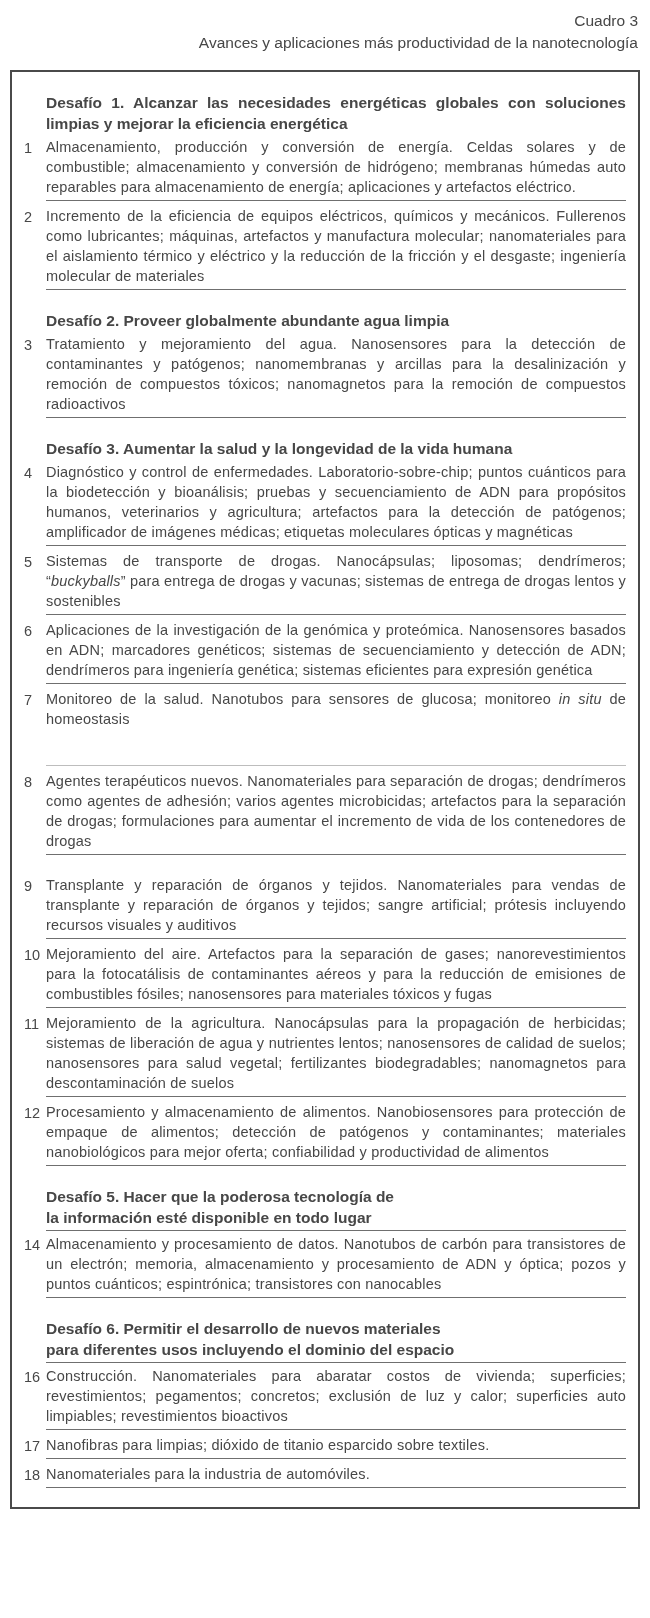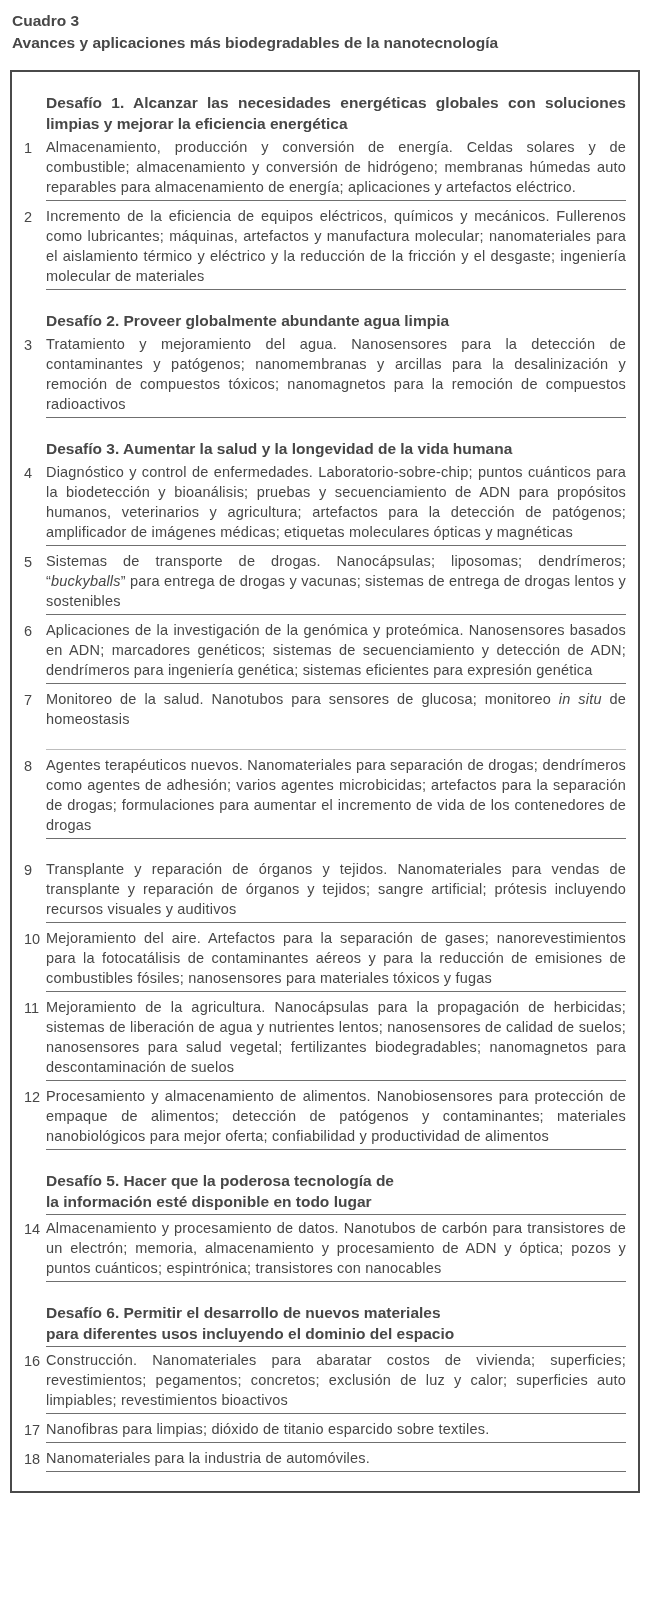--- a/index.html
+++ b/index.html
@@ -7,23 +7,23 @@
     padding: 0;
     background: #ffffff;
   }
   body {
     width: 650px;
     font-family: "Liberation Sans", sans-serif;
     color: #474747;
     -webkit-font-smoothing: antialiased;
   }
   .title-block {
-    text-align: left;
+    text-align: right;
     margin: 10px 12px 0 12px;
-    font-weight: bold;
+    font-weight: normal;
     font-size: 15.5px;
     line-height: 22px;
   }
   .table-box {
     margin: 16px 10px 0 10px;
     border: 2px solid #4a4a4a;
     padding: 20px 12px 14px 12px;
   }
   .section { margin-top: 20px; }
   .section.first { margin-top: 0; }
@@ -55,30 +55,30 @@
   .row-text {
     flex: 1;
     font-size: 14.5px;
     line-height: 20px;
     letter-spacing: 0.2px;
     text-align: justify;
     border-bottom: 1px solid #6f6f6f;
     padding-bottom: 3px;
   }
   .item.gap-after .row-text {
-    padding-bottom: 20px;
+    padding-bottom: 36px;
     border-bottom-color: #bdbdbd;
   }
 </style>
 </head>
 <body>
 
 <div class="title-block">
   <div>Cuadro 3</div>
-  <div>Avances y aplicaciones más biodegradables de la nanotecnología</div>
+  <div>Avances y aplicaciones más productividad de la nanotecnología</div>
 </div>
 
 <div class="table-box">
 
   <div class="section first">
     <div class="section-heading">Desafío 1. Alcanzar las necesidades energéticas globales con soluciones limpias y mejorar la eficiencia energética</div>
     <div class="item">
       <div class="row-num">1</div>
       <div class="row-text">Almacenamiento, producción y conversión de energía. Celdas solares y de combustible; almacenamiento y conversión de hidrógeno; membranas húmedas auto reparables para almacenamiento de energía; aplicaciones y artefactos eléctrico.</div>
     </div>

